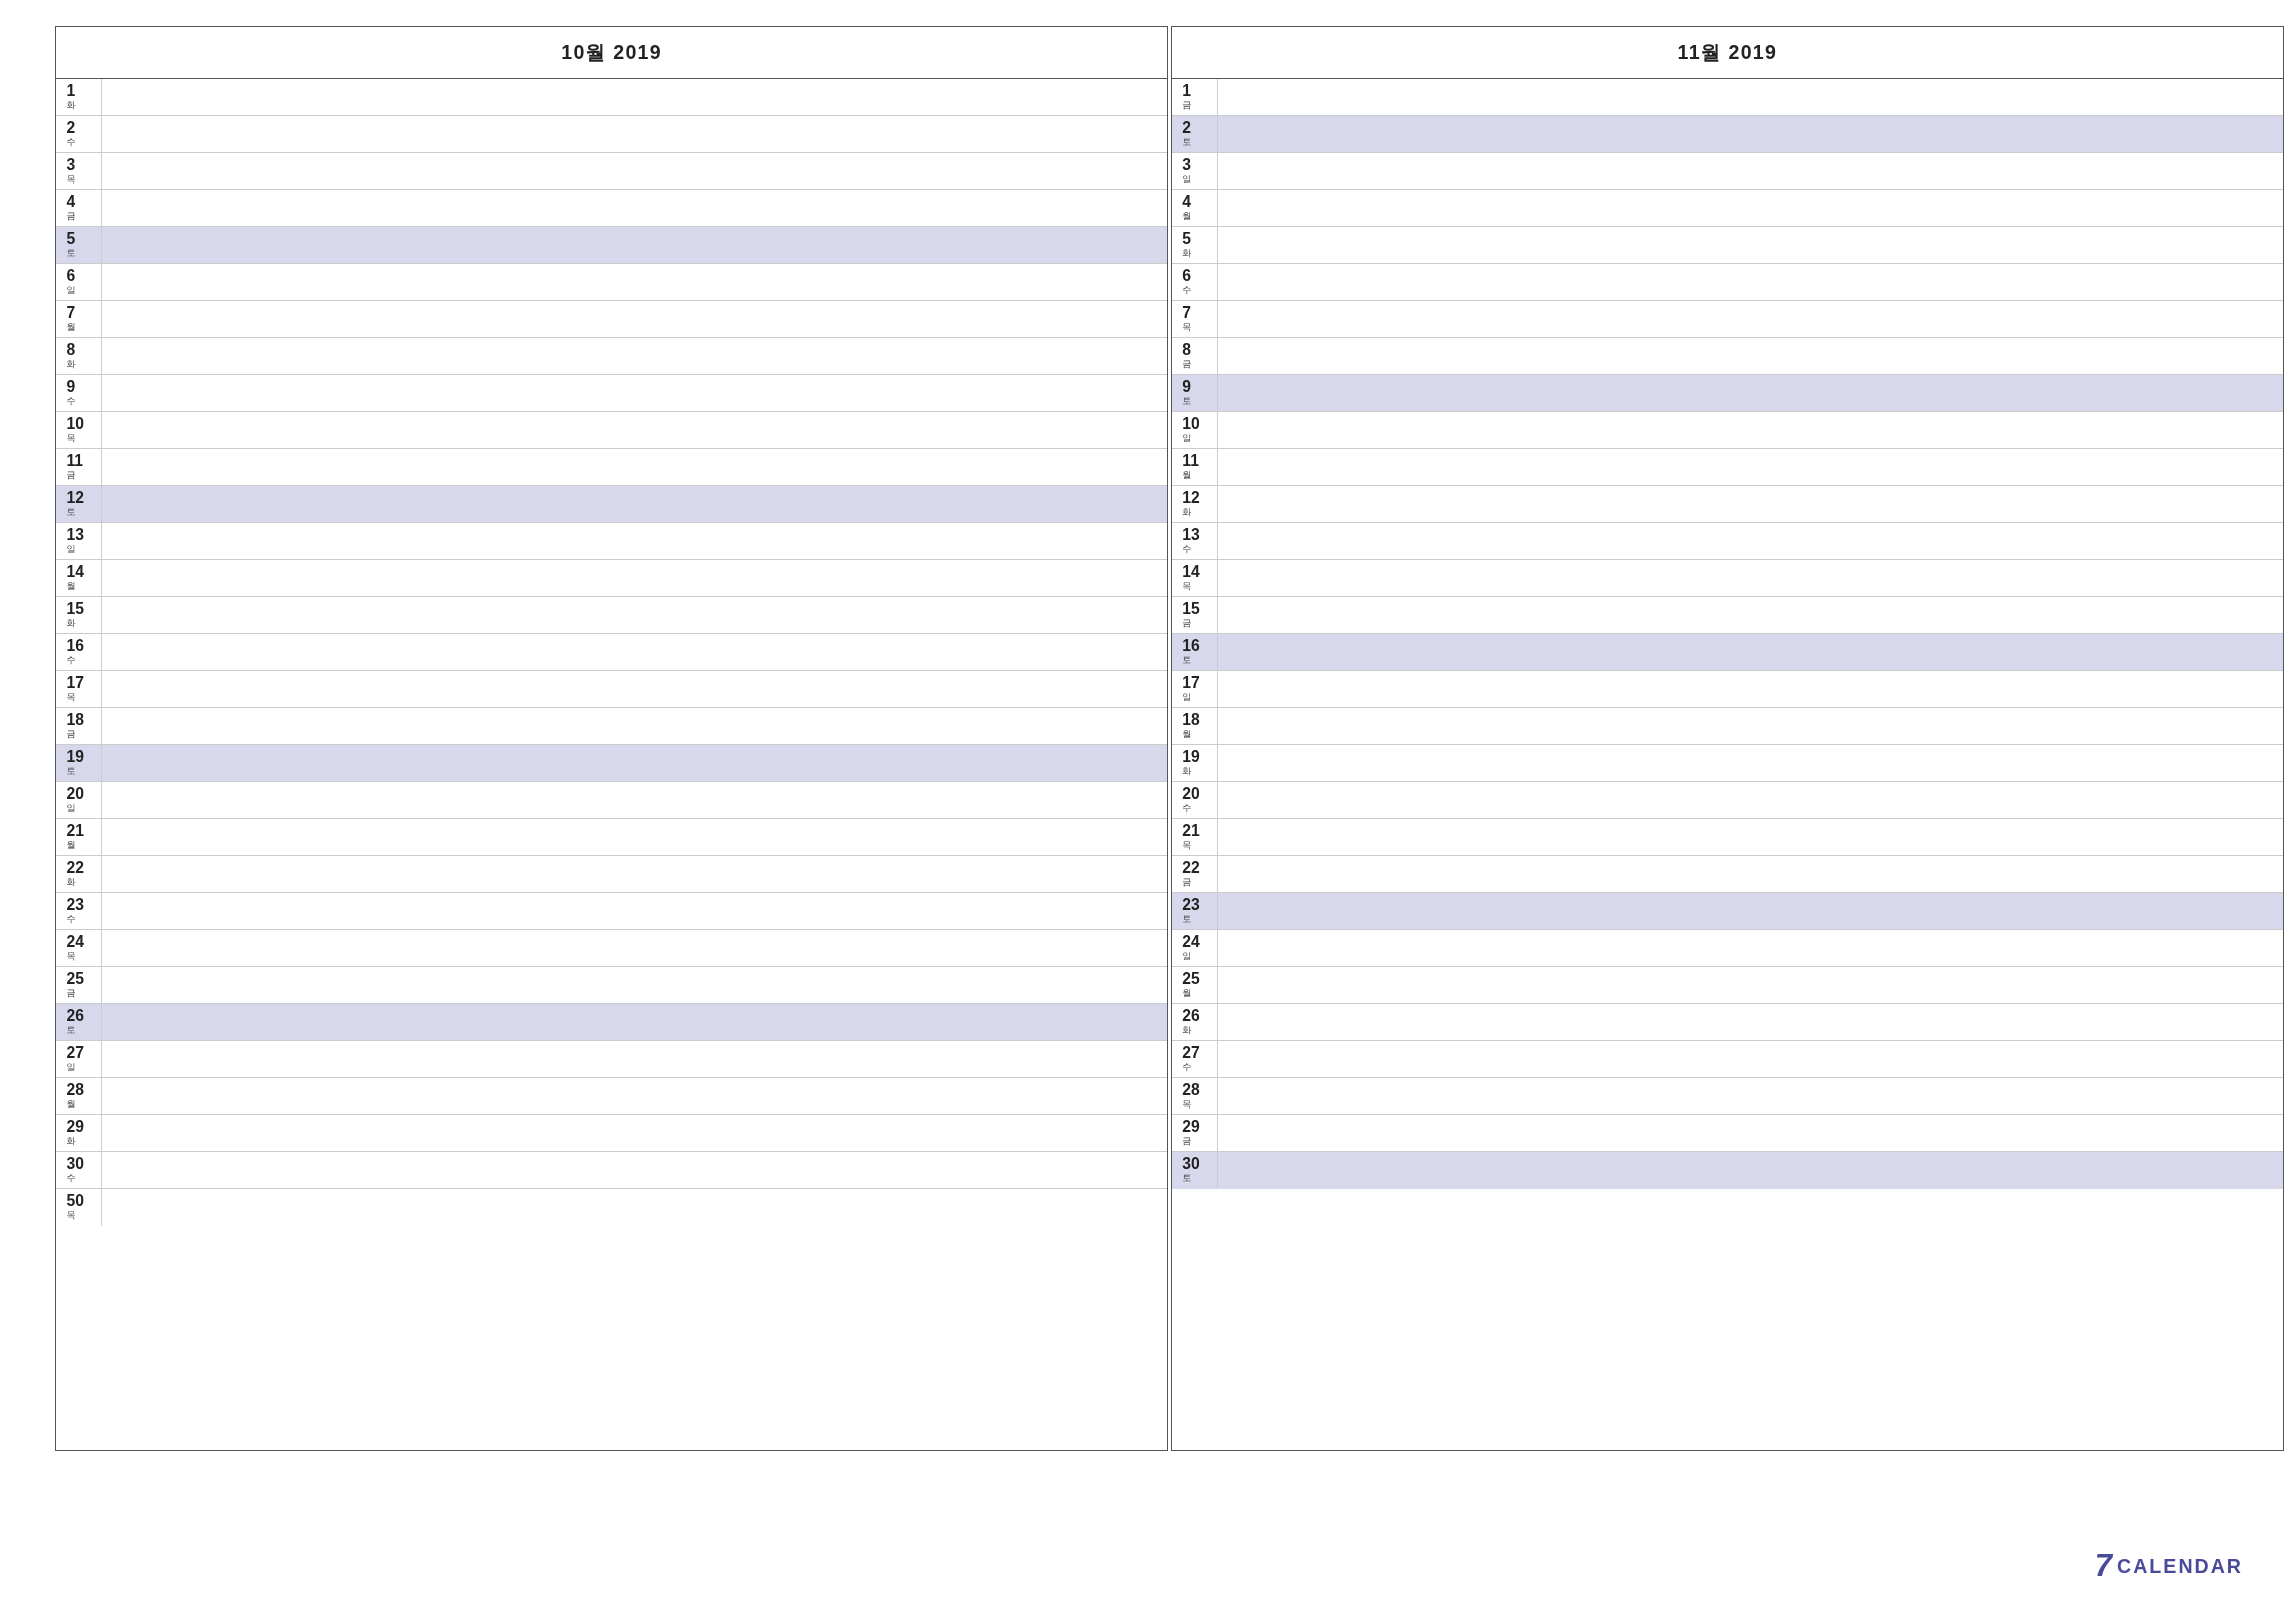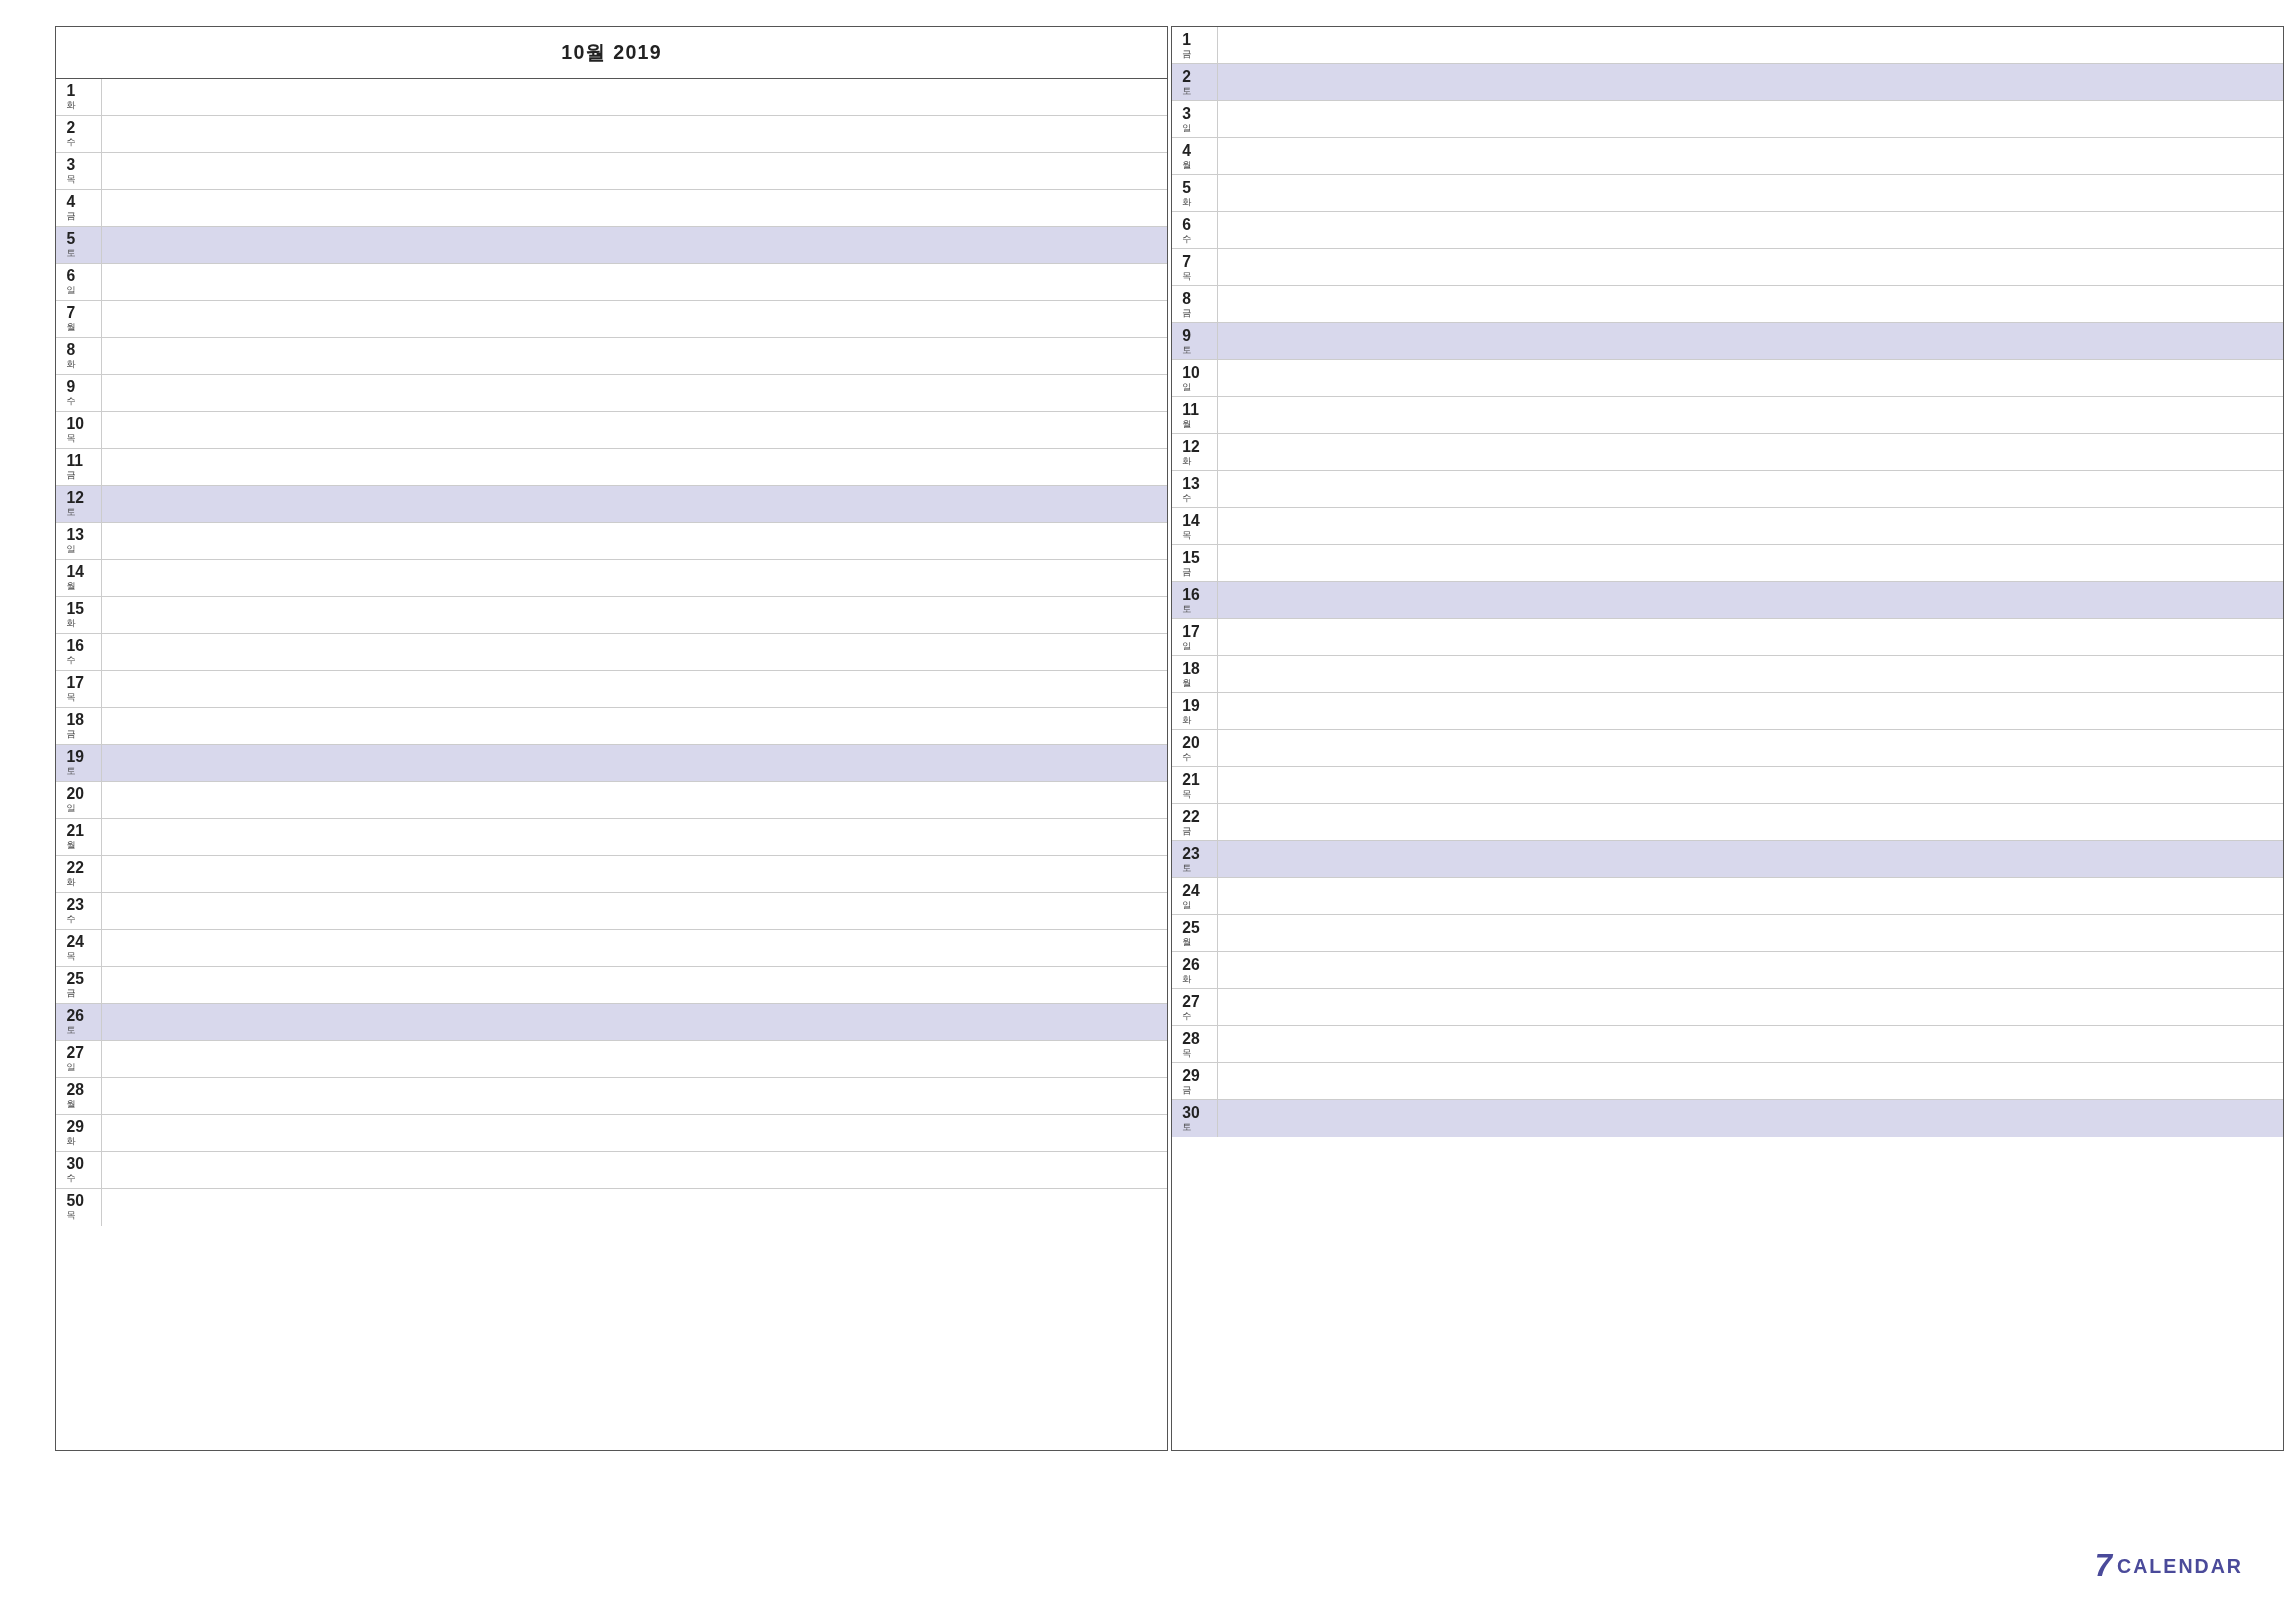--- a/index.html
+++ b/index.html
@@ -343,20 +343,23 @@
             <div class="day-name">목</div>
           </div>
           <div class="day-content-col"></div>
         </div>
       </div>
   </div>
 
   <div class="separator"></div>
 
   <div class="month-section">
+    <div class="month-header">
+      <span>11월 2019</span>
+    </div>
     <div id="november-days">
         <div class="day-row">
           <div class="day-number-col">
             <div class="day-number">1</div>
             <div class="day-name">금</div>
           </div>
           <div class="day-content-col"></div>
         </div>
         <div class="day-row highlighted">
           <div class="day-number-col">

